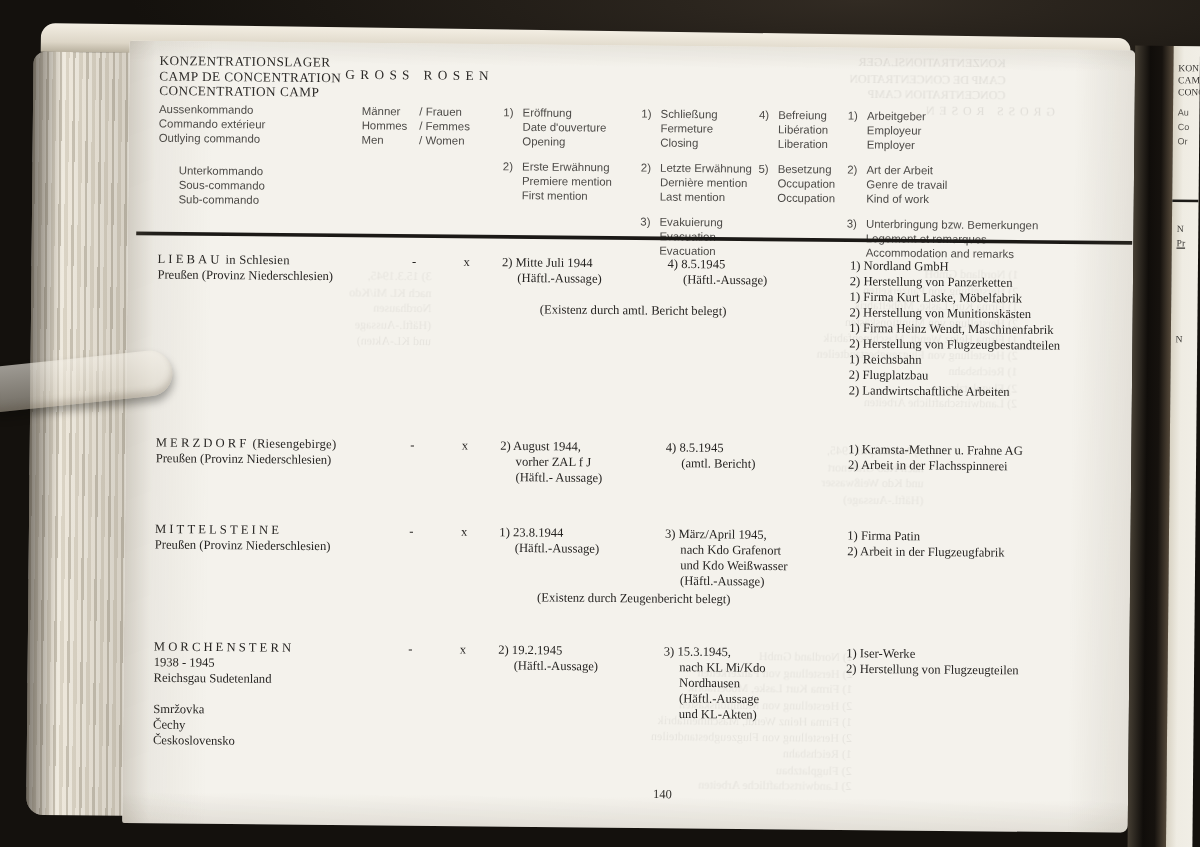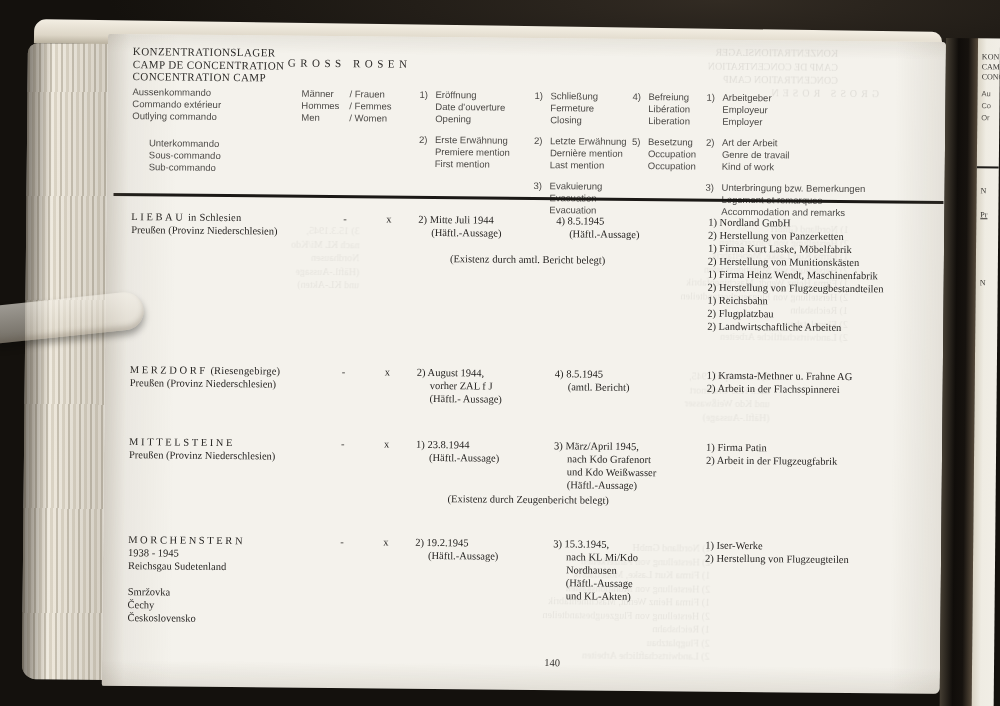--- a/index.html
+++ b/index.html
@@ -387,19 +387,19 @@
         <div class="ln">CAM</div>
         <div class="ln">CONC</div>
       </div>
     <div class="pn-frag sans lines" style="top:50px;">
         <div class="ln">Au</div>
         <div class="ln">Co</div>
         <div class="ln">Or</div>
       </div>
     <div class="pn-rule" style="top:128px;"></div>
     <div class="pn-frag" style="top:148px;">N</div>
-    <div class="pn-frag" style="top:172px;text-decoration:underline;">Pr</div>
+    <div class="pn-frag" style="top:160px;text-decoration:underline;">Pr</div>
     <div class="pn-frag" style="top:240px;">N</div>
   </div>
 
 </div>
 
 <div class="clip"></div>
 
 </body></html>

